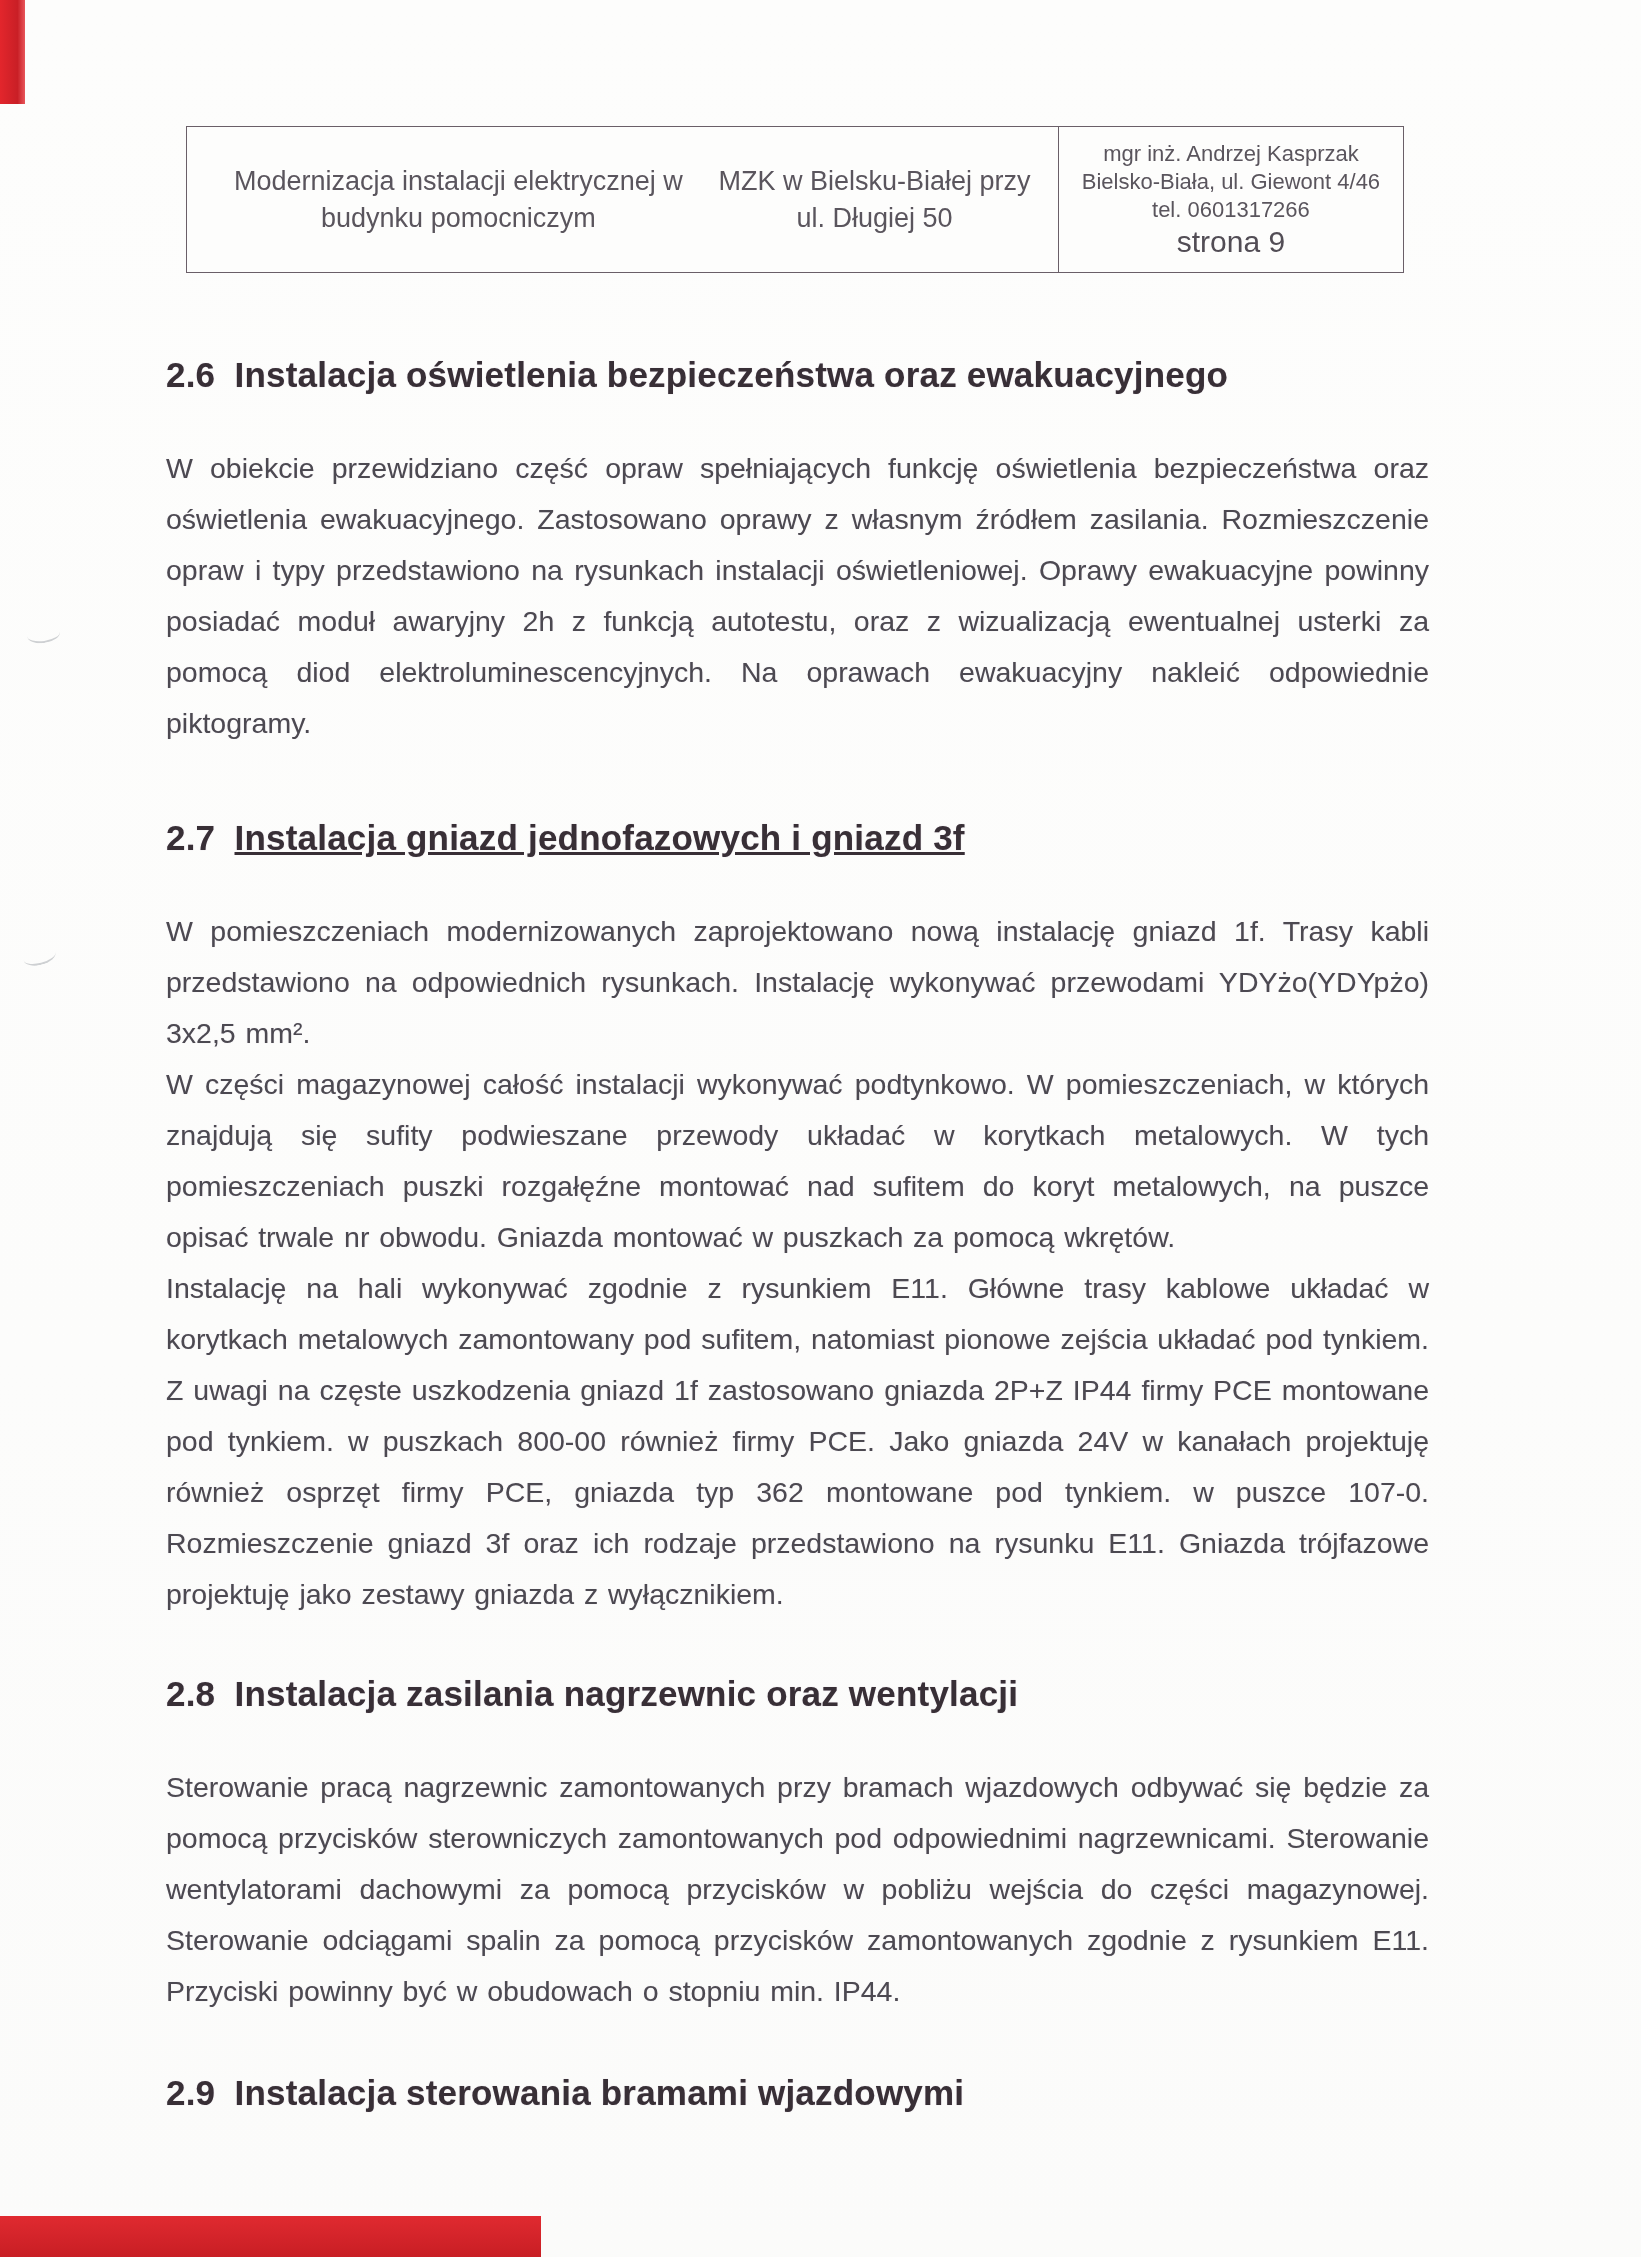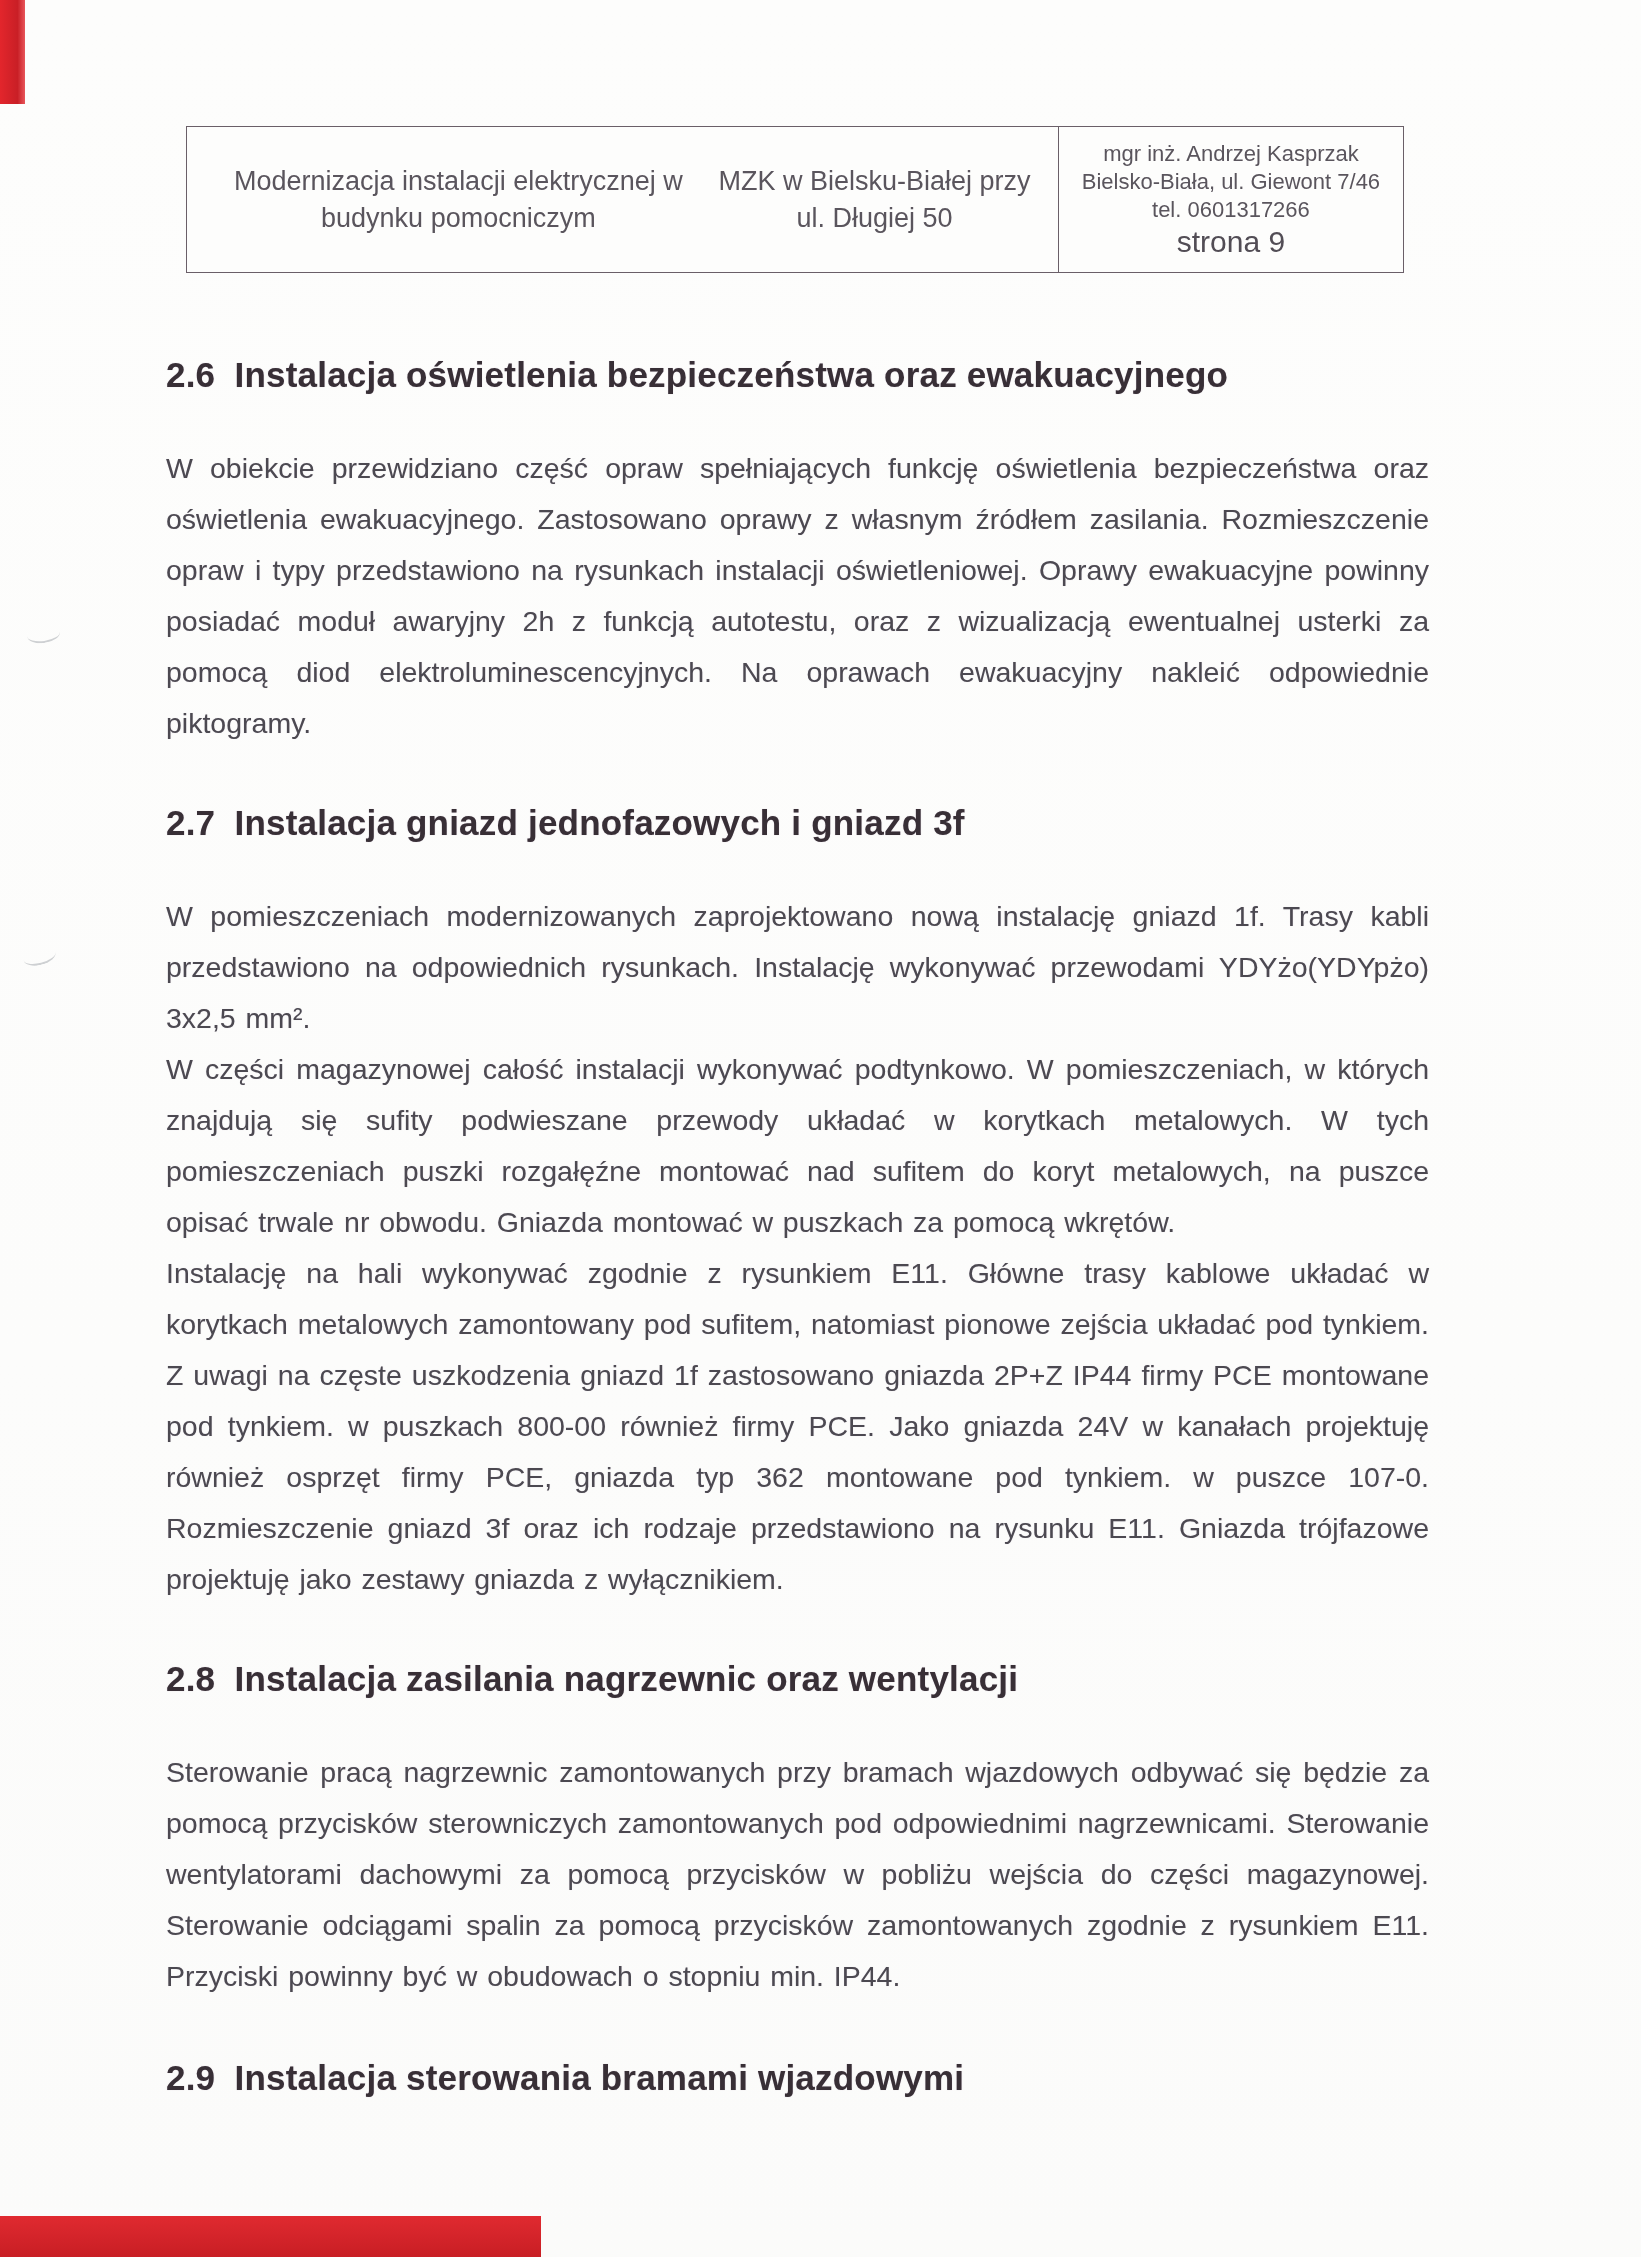--- a/index.html
+++ b/index.html
@@ -105,40 +105,40 @@
   .section-body p {
     margin: 0;
     font-size: 28.5px;
     line-height: 51px;
     text-align: justify;
     color: #4c4951;
     text-shadow: 0 0 1px rgba(90, 60, 110, 0.18);
     word-spacing: 1.9px;
   }
   .heading-26 { margin-top: 83px; }
-  .heading-27 { margin-top: 54px; }
+  .heading-27 { margin-top: 69px; text-decoration: underline; }
   .heading-28 { margin-top: 54px; }
   .heading-29 { margin-top: 56px; }
 </style>
 </head>
 <body>
 
 <div class="artifact-top-left"></div>
 <div class="artifact-bottom"></div>
 <div class="scan-smudge smudge-1"></div>
 <div class="scan-smudge smudge-2"></div>
 
 <div class="header-box">
   <div class="header-left">
     <div>Modernizacja instalacji elektrycznej w budynku pomocniczym</div>
     <div>MZK w Bielsku-Białej przy ul. Długiej 50</div>
   </div>
   <div class="header-right">
     <div>mgr inż. Andrzej Kasprzak</div>
-    <div>Bielsko-Biała, ul. Giewont 7/46</div>
+    <div>Bielsko-Biała, ul. Giewont 4/46</div>
     <div>tel. 0601317266</div>
     <div class="page-label">strona 9</div>
   </div>
 </div>
 
 <div class="doc">
 
   <h2 class="section-heading heading-26">
     <span class="sec-num">2.6</span><span>Instalacja oświetlenia bezpieczeństwa oraz ewakuacyjnego</span>
   </h2>

